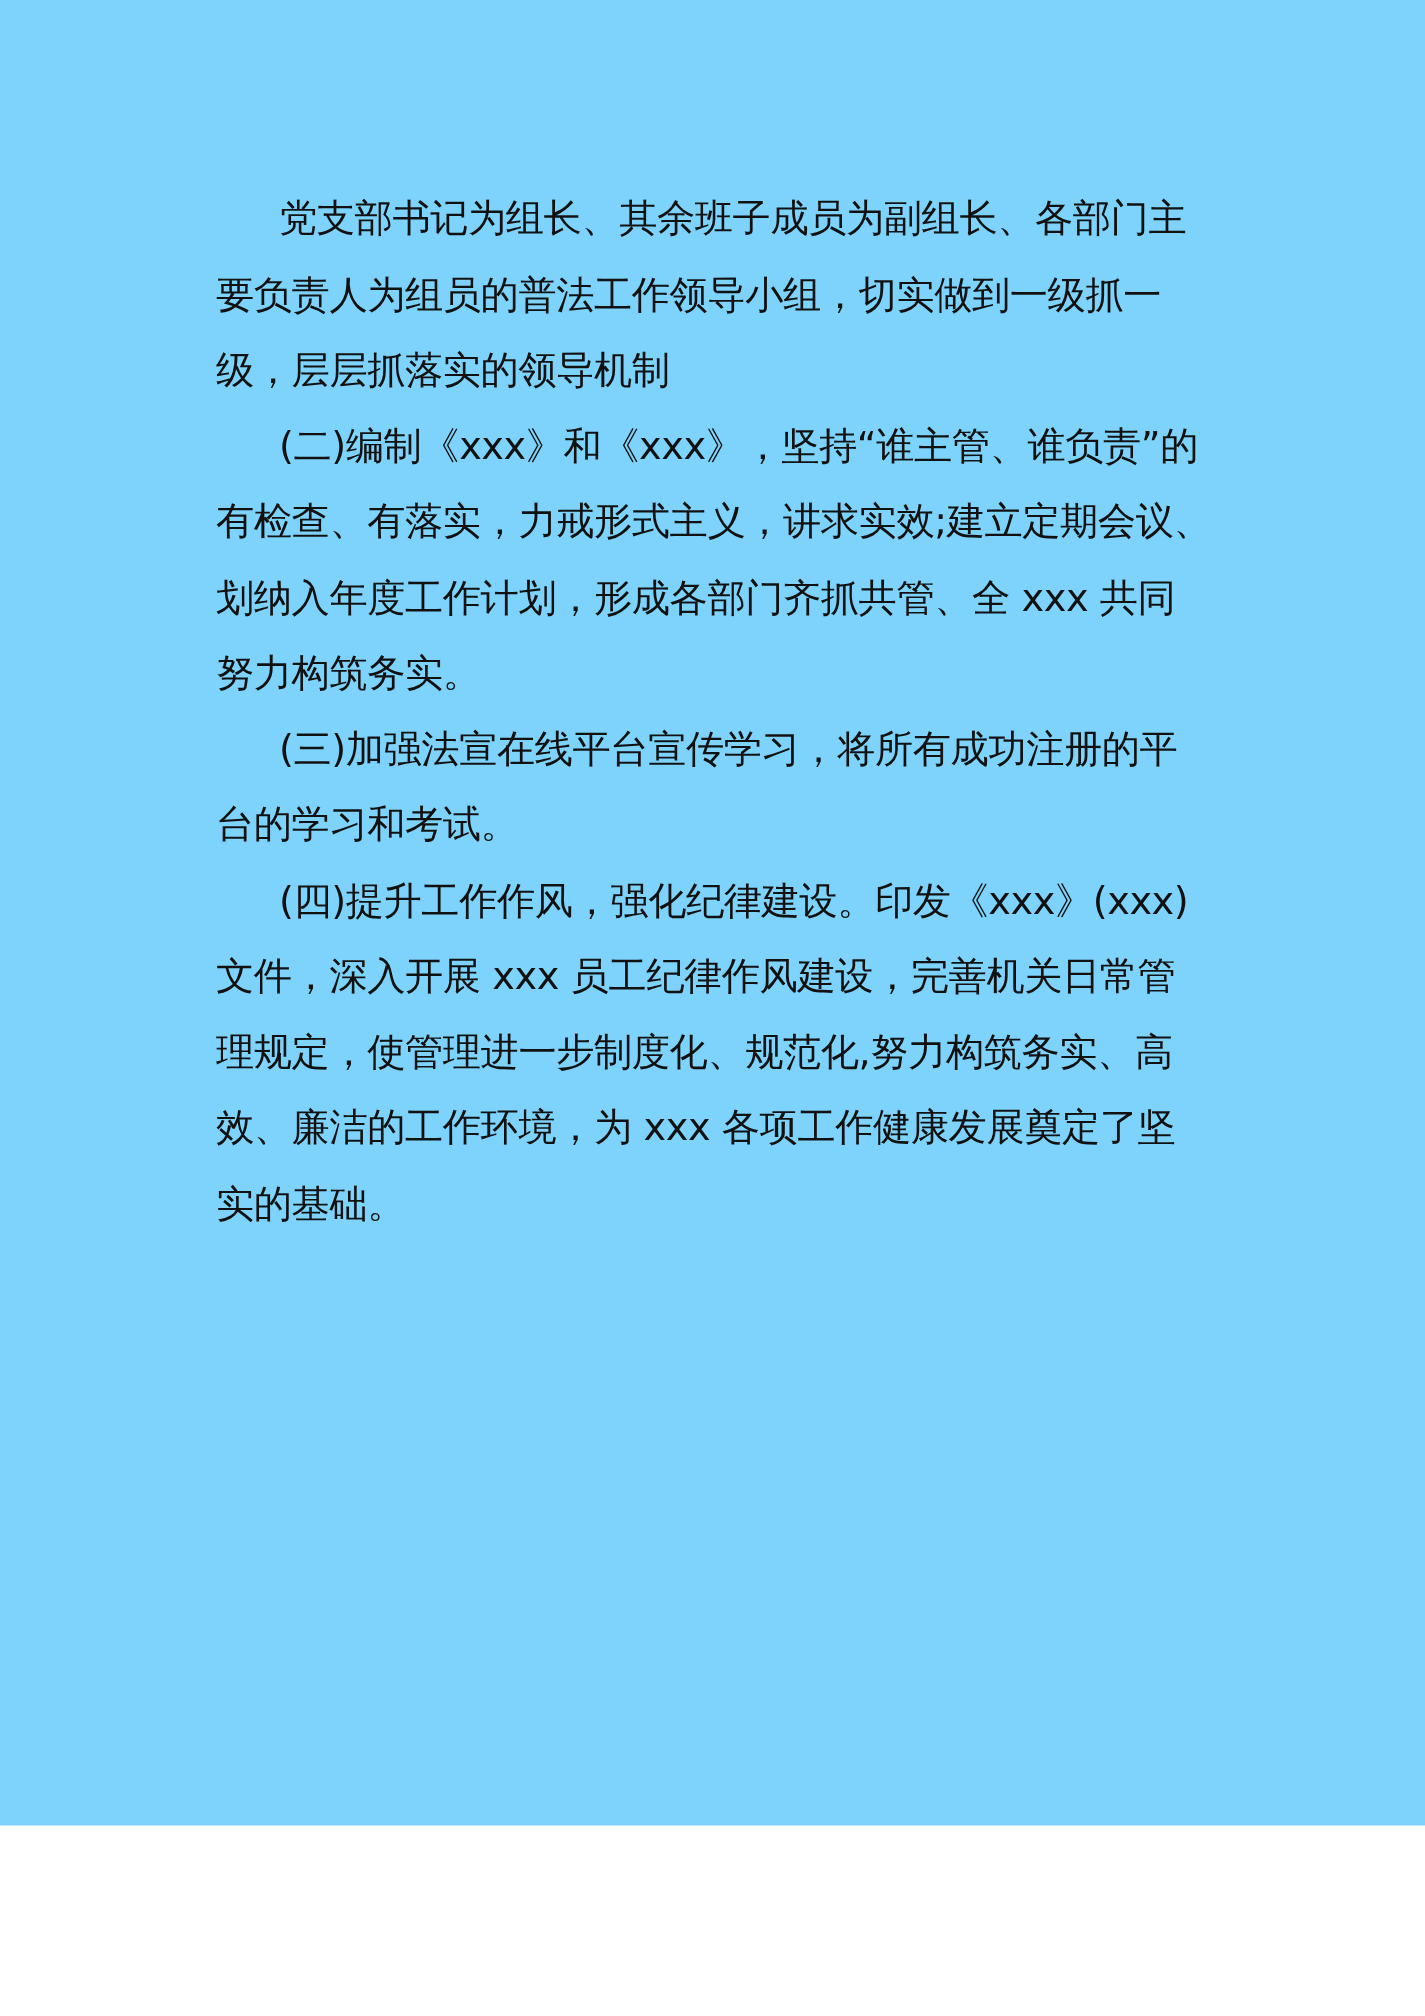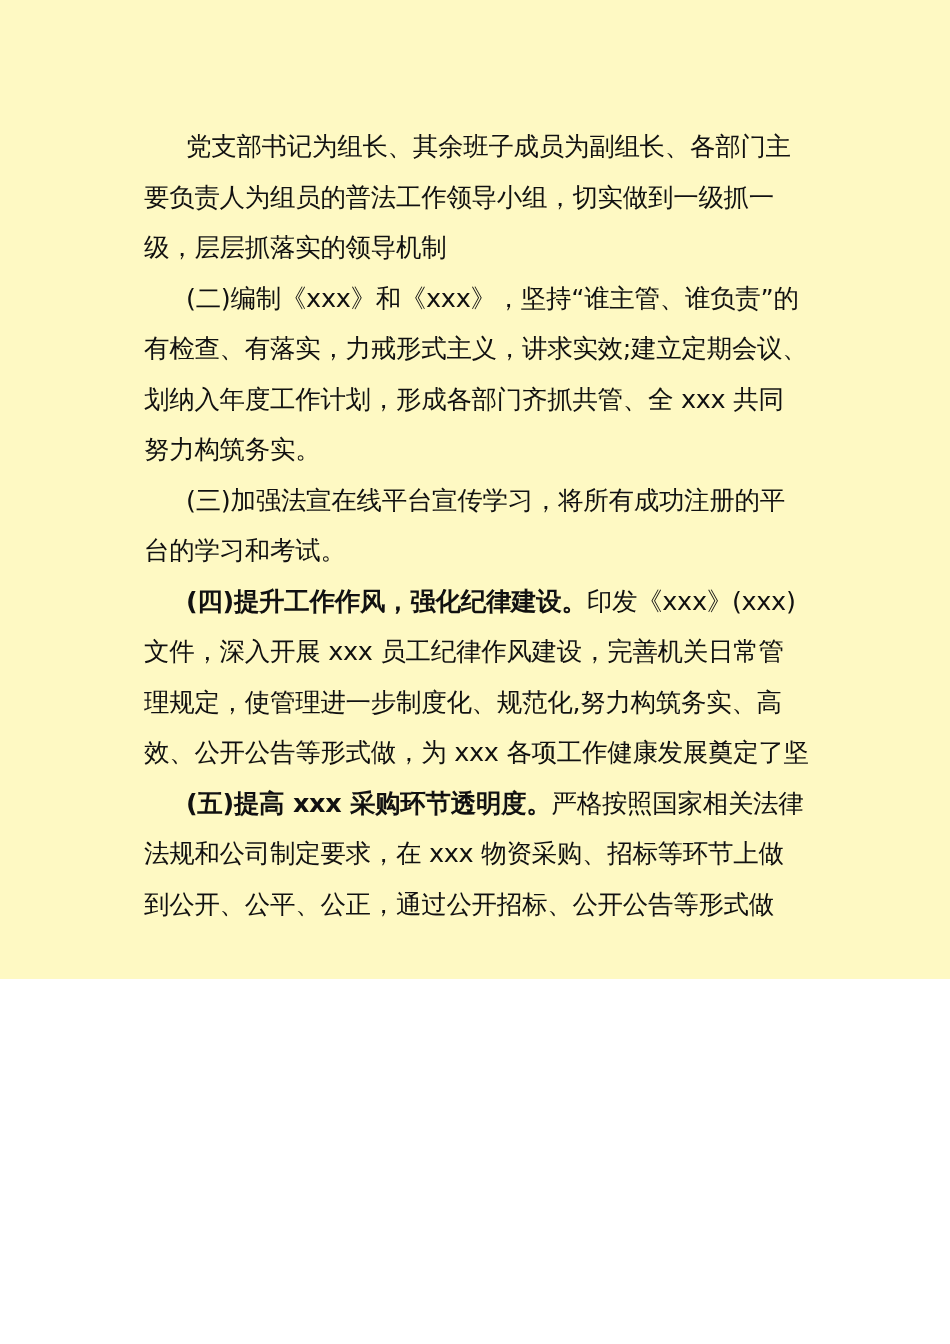--- a/index.html
+++ b/index.html
@@ -13,22 +13,22 @@
       overflow: hidden;
       position: relative;
       font-family: "DejaVu Sans", "Liberation Sans", sans-serif;
       color: #111111;
     }
     .page {
       position: absolute;
       left: 0;
       top: 0;
       width: 950px;
-      height: 979px;
-      background: #fef9c3;
+      height: 1217px;
+      background: #7dd3fc;
     }
     .content {
       position: absolute;
       left: 144px;
       top: 121px;
       width: 665px;
     }
     .para {
       margin: 0;
       font-size: 25.5px;
@@ -39,21 +39,21 @@
       word-break: break-all;
     }
     .para .line {
       display: block;
       white-space: nowrap;
     }
     .para .line.first {
       padding-left: 42px;
     }
     .bold {
-      font-weight: bold;
+      font-weight: normal;
     }
   </style>
 </head>
 <body>
 
 <div class="page">
   <div class="content">
 
     <p class="para">
       <span class="line first">党支部书记为组长、其余班子成员为副组长、各部门主</span>
@@ -70,23 +70,19 @@
 
     <p class="para">
       <span class="line first">(三)加强法宣在线平台宣传学习，将所有成功注册的平</span>
       <span class="line">台的学习和考试。</span>
     </p>
 
     <p class="para">
       <span class="line first"><span class="bold">(四)提升工作作风，强化纪律建设。</span><span>印发《xxx》(xxx)</span></span>
       <span class="line">文件，深入开展 xxx 员工纪律作风建设，完善机关日常管</span>
       <span class="line">理规定，使管理进一步制度化、规范化,努力构筑务实、高</span>
-      <span class="line">效、公开公告等形式做，为 xxx 各项工作健康发展奠定了坚</span>
+      <span class="line">效、廉洁的工作环境，为 xxx 各项工作健康发展奠定了坚</span>
+      <span class="line">实的基础。</span>
     </p>
 
-    <p class="para">
-      <span class="line first"><span class="bold">(五)提高 xxx 采购环节透明度。</span><span>严格按照国家相关法律</span></span>
-      <span class="line">法规和公司制定要求，在 xxx 物资采购、招标等环节上做</span>
-      <span class="line">到公开、公平、公正，通过公开招标、公开公告等形式做</span>
-    </p>
 
   </div>
 </div>
 
 </body></html>

